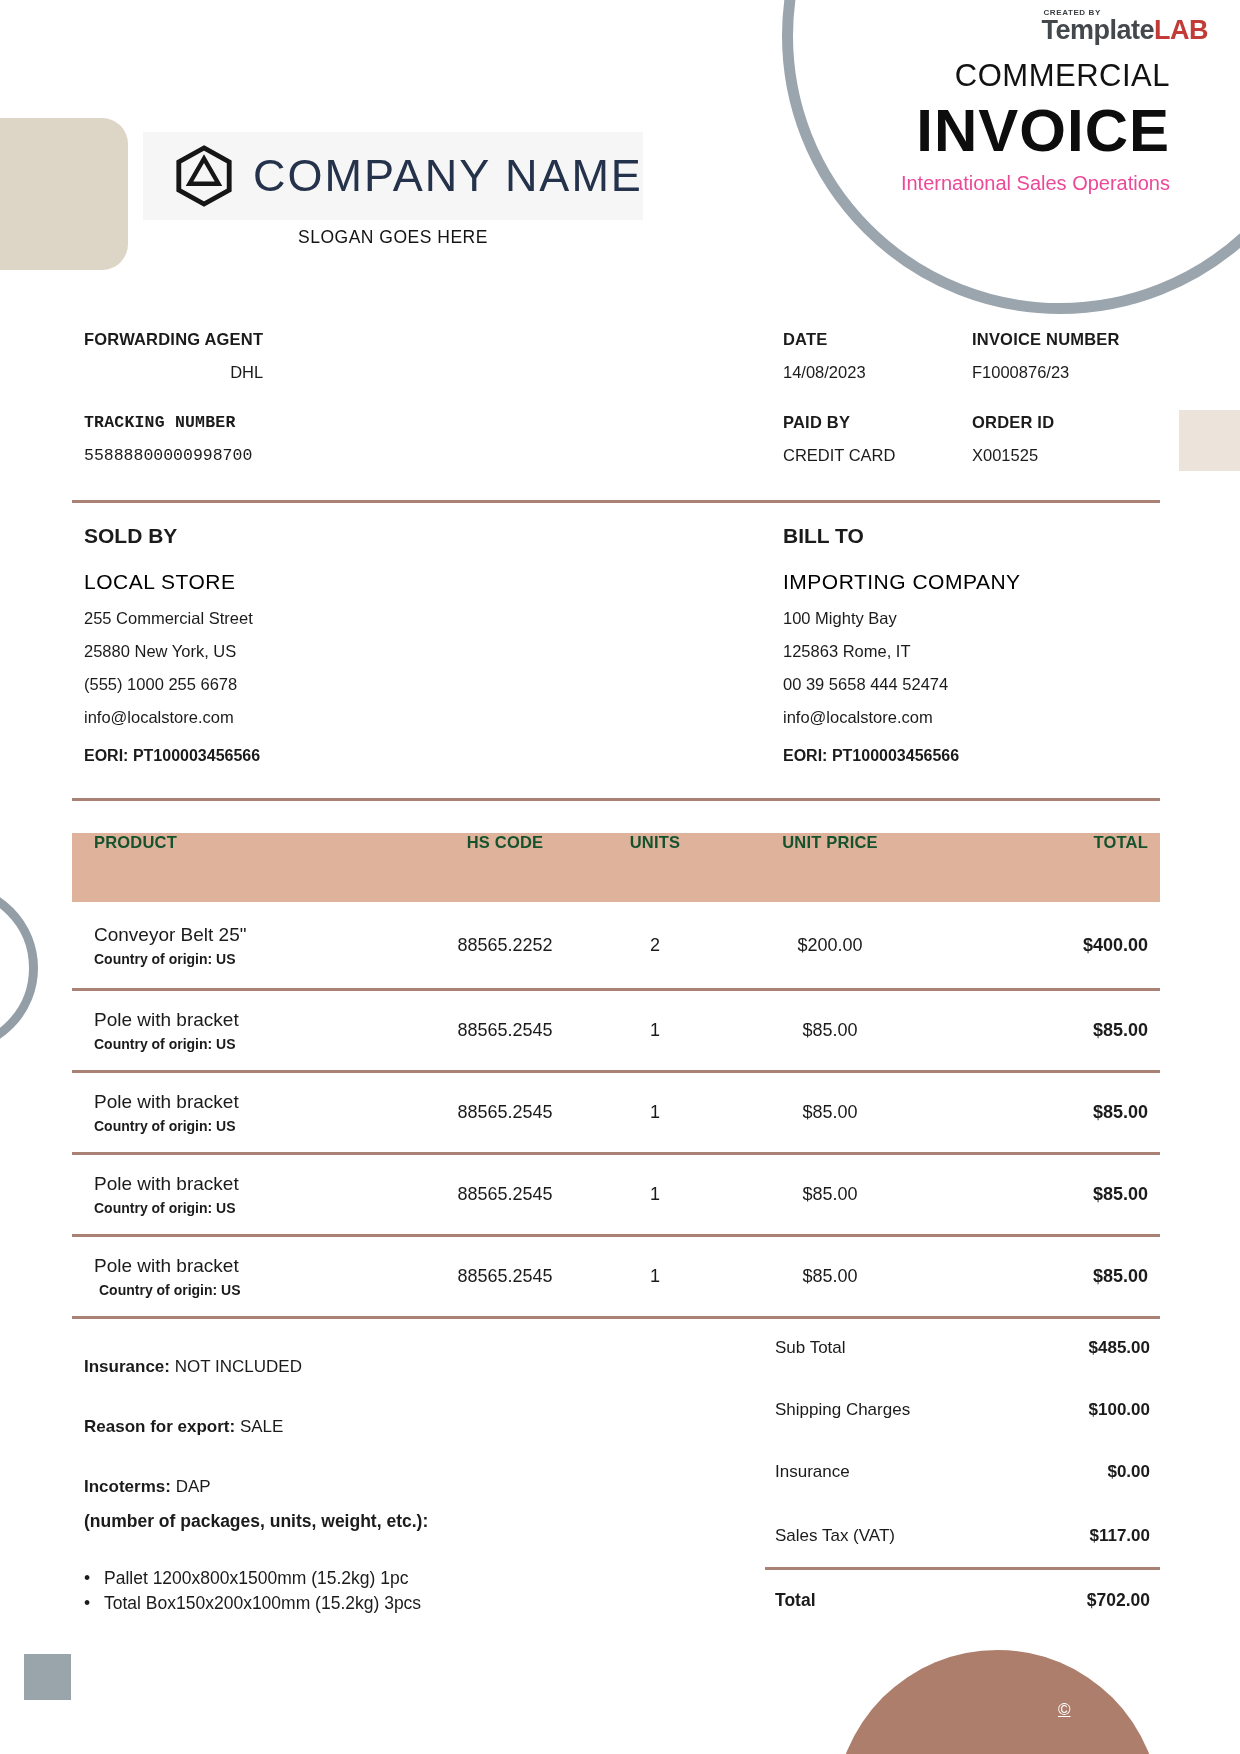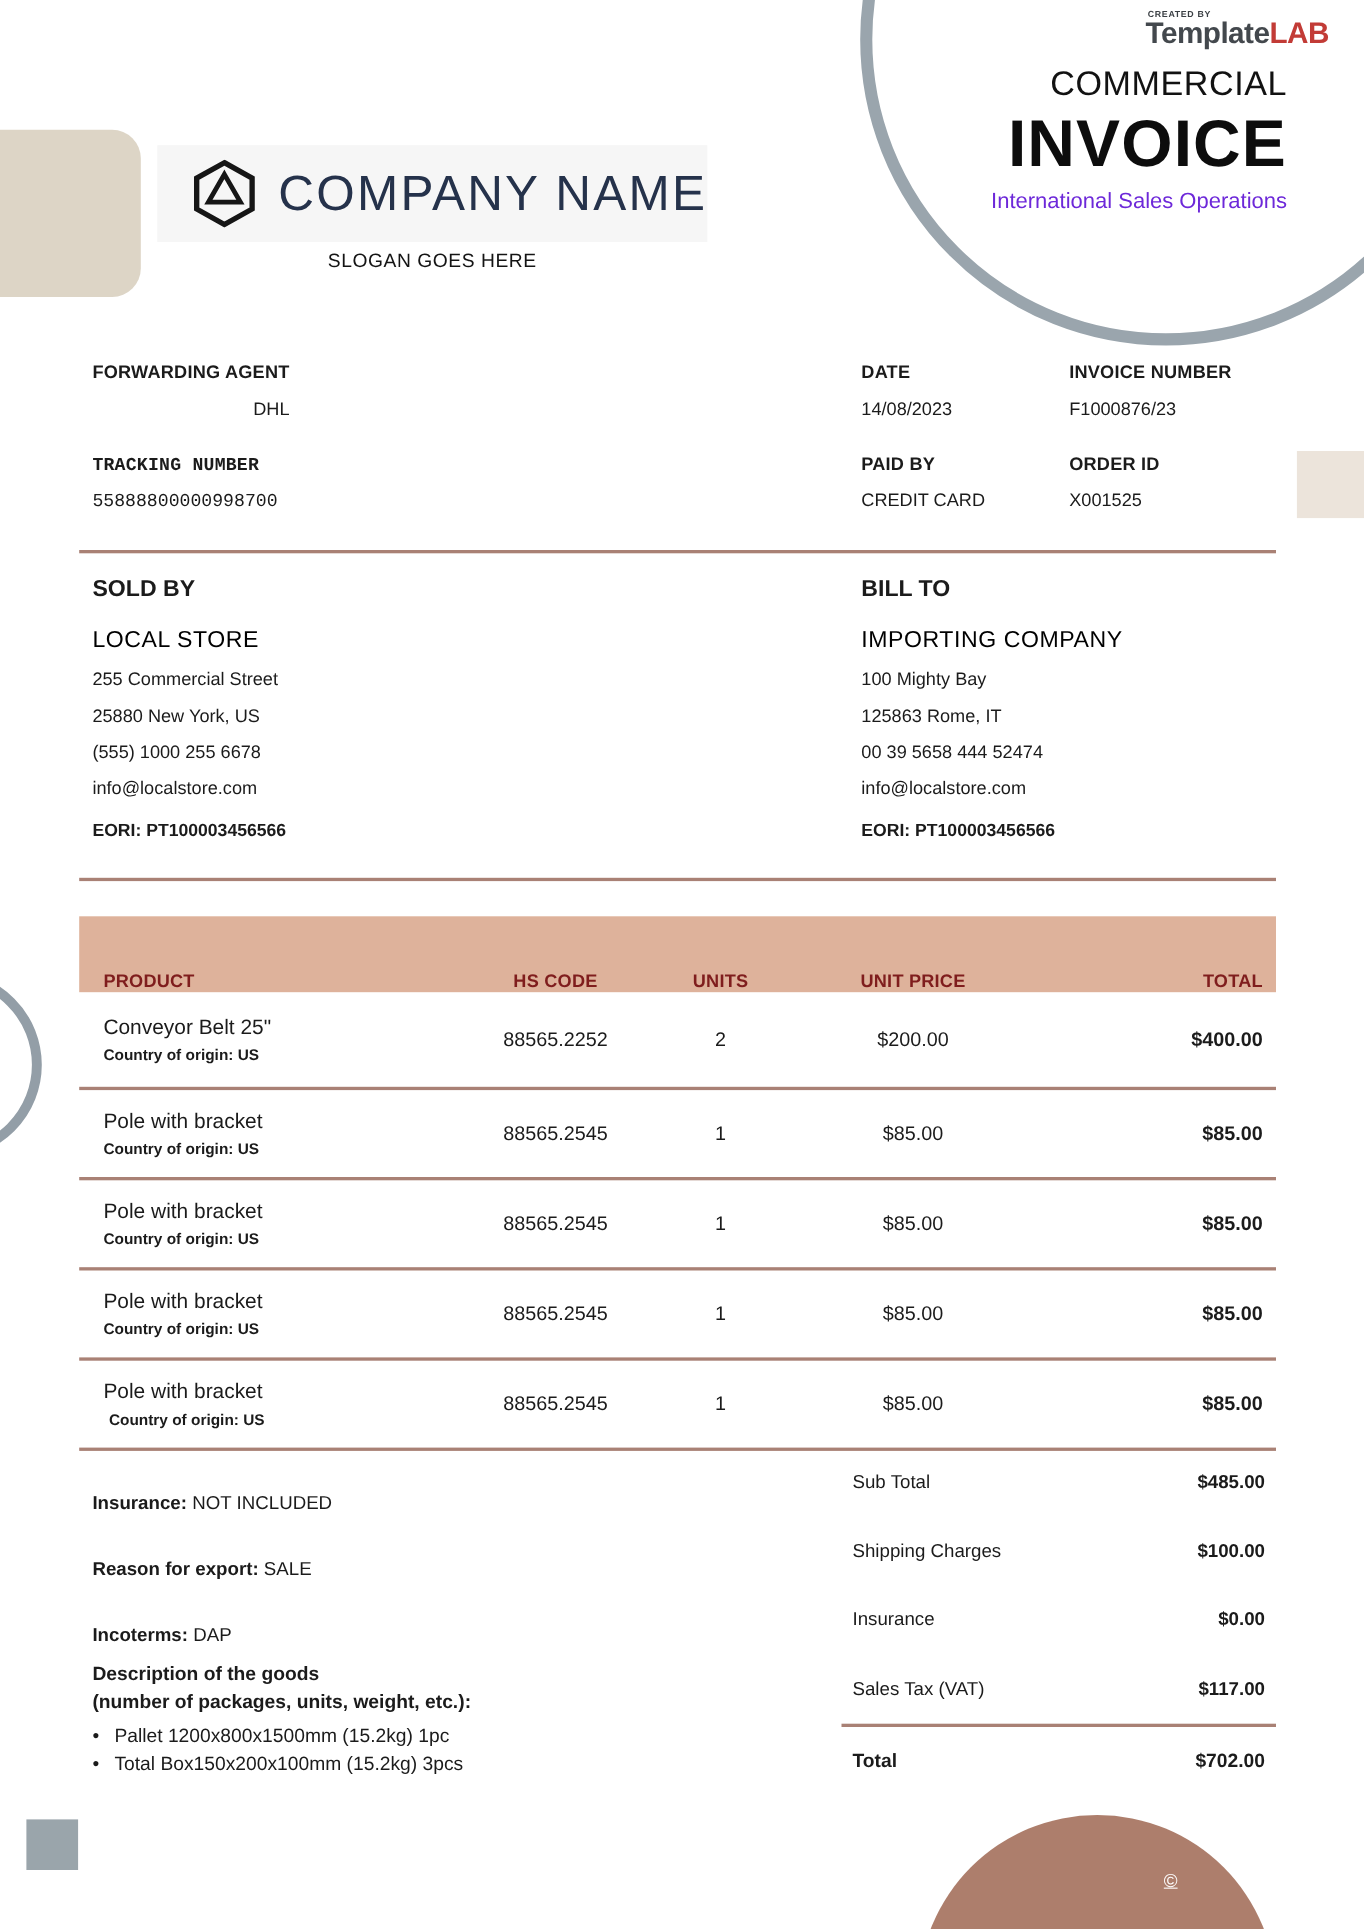--- a/index.html
+++ b/index.html
@@ -35,21 +35,21 @@
 
   
   .brand { position:absolute; top:8px; right:32px; z-index:3; }
   .created-by { display:block; font-size:8px; font-weight:bold; letter-spacing:0.6px; color:#3a3f44; margin:0 0 0 2px; }
   .brand-name { font-size:27px; font-weight:bold; color:#43484d; letter-spacing:-0.5px; line-height:1; }
   .brand-lab { color:#c23b36; }
 
   .doc-title { position:absolute; top:58px; right:70px; text-align:right; z-index:3; }
   .commercial { font-size:31px; font-weight:400; color:#121212; letter-spacing:0.5px; margin-bottom:7px; }
   .invoice { font-size:60px; font-weight:800; color:#0d0d0d; letter-spacing:1px; line-height:1; margin-bottom:11px; }
-  .doc-subtitle { font-size:20px; color:#6d28d9; }
+  .doc-subtitle { font-size:20px; color:#ec4899; }
 
   
   .company-band {
     position:absolute; left:143px; top:132px; width:500px; height:88px;
     background:#f6f6f6; display:flex; align-items:center; padding-left:30px;
     box-sizing:border-box; gap:18px;
   }
   .company-name { font-size:45px; font-weight:400; color:#25324b; letter-spacing:2px; white-space:nowrap; }
   .company-slogan {
     position:absolute; left:143px; top:227px; width:500px; text-align:center;
@@ -71,22 +71,22 @@
   .party-left  { left:84px; }
   .party-right { left:783px; }
   .party-heading { font-weight:bold; font-size:21px; }
   .party-name { font-size:21px; font-weight:normal; color:#000000; letter-spacing:0.5px; margin-top:22px; }
   .party-line { font-size:16.5px; margin-top:16px; line-height:1; }
   .party-eori { font-size:16px; font-weight:bold; margin-top:21px; }
 
   
   .table { position:absolute; left:72px; top:833px; width:1088px; z-index:2; }
   .thead {
-    display:flex; align-items:flex-end; height:69px; background:#deb29b;
-    font-weight:bold; font-size:16.5px; letter-spacing:0.2px; color:#7f1d1d;
+    display:flex; align-items:flex-start; height:69px; background:#deb29b;
+    font-weight:bold; font-size:16.5px; letter-spacing:0.2px; color:#14532d;
   }
   .col-product { width:358px; padding-left:22px; box-sizing:border-box; }
   .col-hs      { width:150px; text-align:center; }
   .col-units   { width:150px; text-align:center; }
   .col-price   { width:200px; text-align:center; }
   .col-total   { flex:1; text-align:right; padding-right:12px; box-sizing:border-box; }
   .trow {
     display:flex; align-items:center; height:79px;
     border-bottom:3px solid #a98175; font-size:18px;
   }
@@ -267,21 +267,20 @@
   </p>
   <p class="note-item n1">
     <span class="nb">Reason for export:</span>
     <span>SALE</span>
   </p>
   <p class="note-item n2">
     <span class="nb">Incoterms:</span>
     <span>DAP</span>
   </p>
   <div class="desc-title">
-    <div>Description of the goods</div>
     <div>(number of packages, units, weight, etc.):</div>
   </div>
   <ul class="desc-bullets">
     <li>Pallet 1200x800x1500mm (15.2kg) 1pc</li>
     <li>Total Box150x200x100mm (15.2kg) 3pcs</li>
   </ul>
 
   <div class="sum-row s0">
     <span>Sub Total</span>
     <span class="sum-value">$485.00</span>

